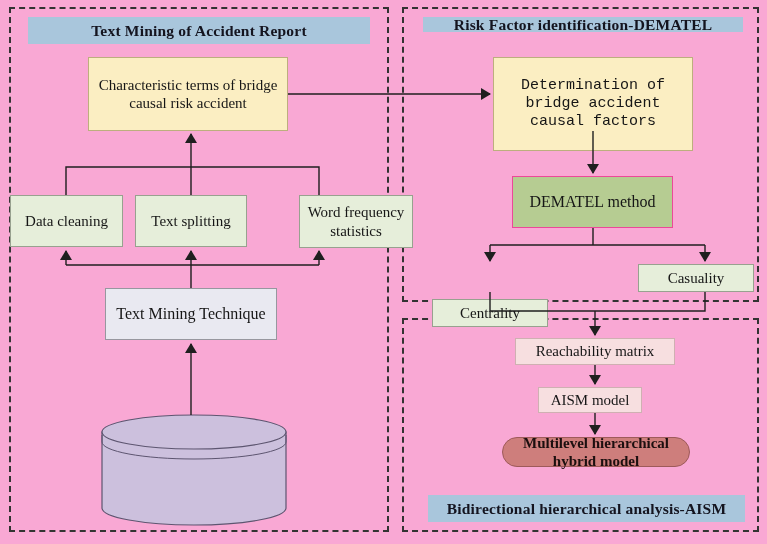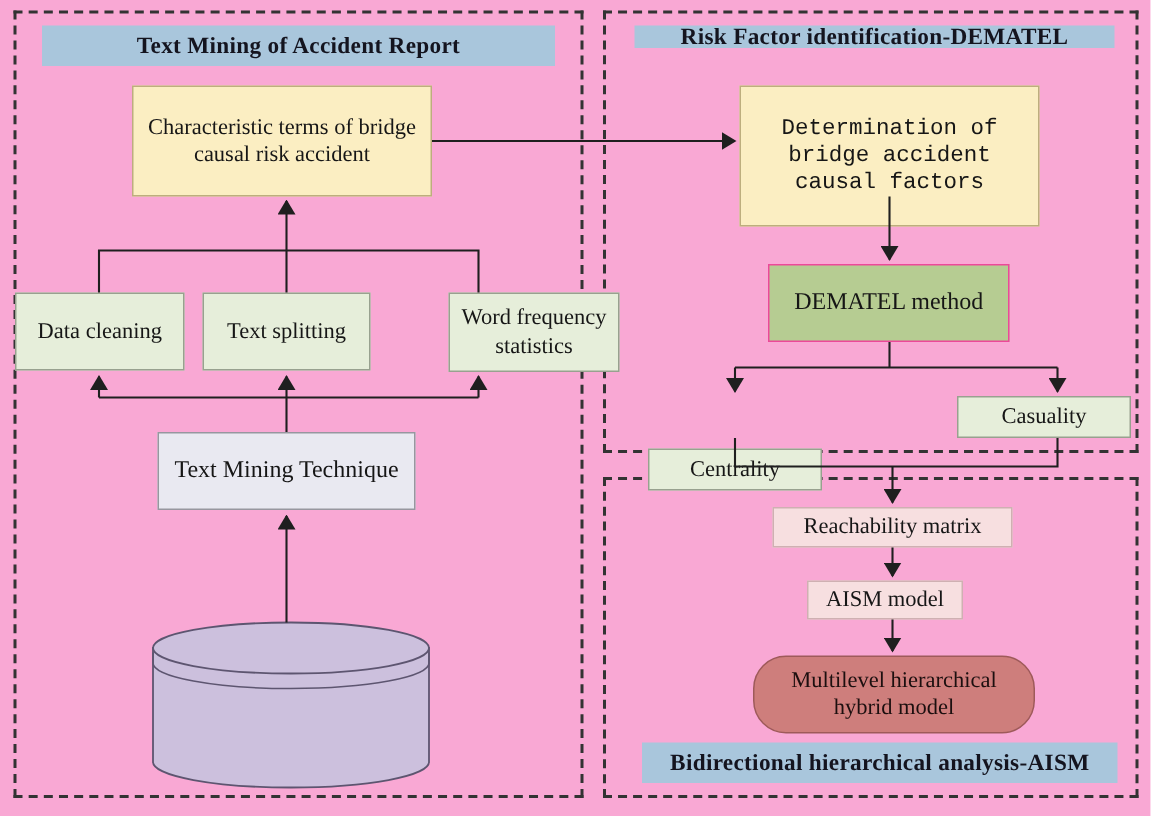--- a/index.html
+++ b/index.html
@@ -55,21 +55,21 @@
     <path d="M 2 27 L 2 34 A 92 17 0 0 0 186 34 L 186 27" fill="none" stroke="#5d5570" stroke-width="1"></path>
   </svg>
 
   <div class="bx yellow" style="left:493px;top:57px;width:200px;height:94px;font-family:Liberation Mono, monospace;">Determination of bridge accident causal factors</div>
   <div class="bx mgreen" style="left:512px;top:176px;width:161px;height:52px;">DEMATEL method</div>
   <div class="bx lgreen" style="left:432px;top:264px;width:116px;height:28px;margin-top:35px;">Centrality</div>
   <div class="bx lgreen" style="left:638px;top:264px;width:116px;height:28px;">Casuality</div>
 
   <div class="bx pink" style="left:515px;top:338px;width:160px;height:27px;">Reachability matrix</div>
   <div class="bx pink" style="left:538px;top:387px;width:104px;height:26px;">AISM model</div>
-  <div class="bx stadium" style="left:502px;top:437px;width:188px;height:52px;">Multilevel hierarchical hybrid model</div>
+  <div class="bx stadium" style="left:502px;top:437px;width:188px;height:30px;font-weight:bold;">Multilevel hierarchical hybrid model</div>
 
   <svg class="overlay" viewBox="0 0 767 544">
     <defs>
       <marker id="ah" markerUnits="userSpaceOnUse" markerWidth="10" markerHeight="12" refX="9" refY="6" orient="auto">
         <path d="M0,0 L10,6 L0,12 Z" fill="#1f1f1f"></path>
       </marker>
     </defs>
     <g stroke="#1f1f1f" stroke-width="1.4" fill="none">
 
       <line x1="288" y1="94" x2="490" y2="94" marker-end="url(#ah)"></line>

